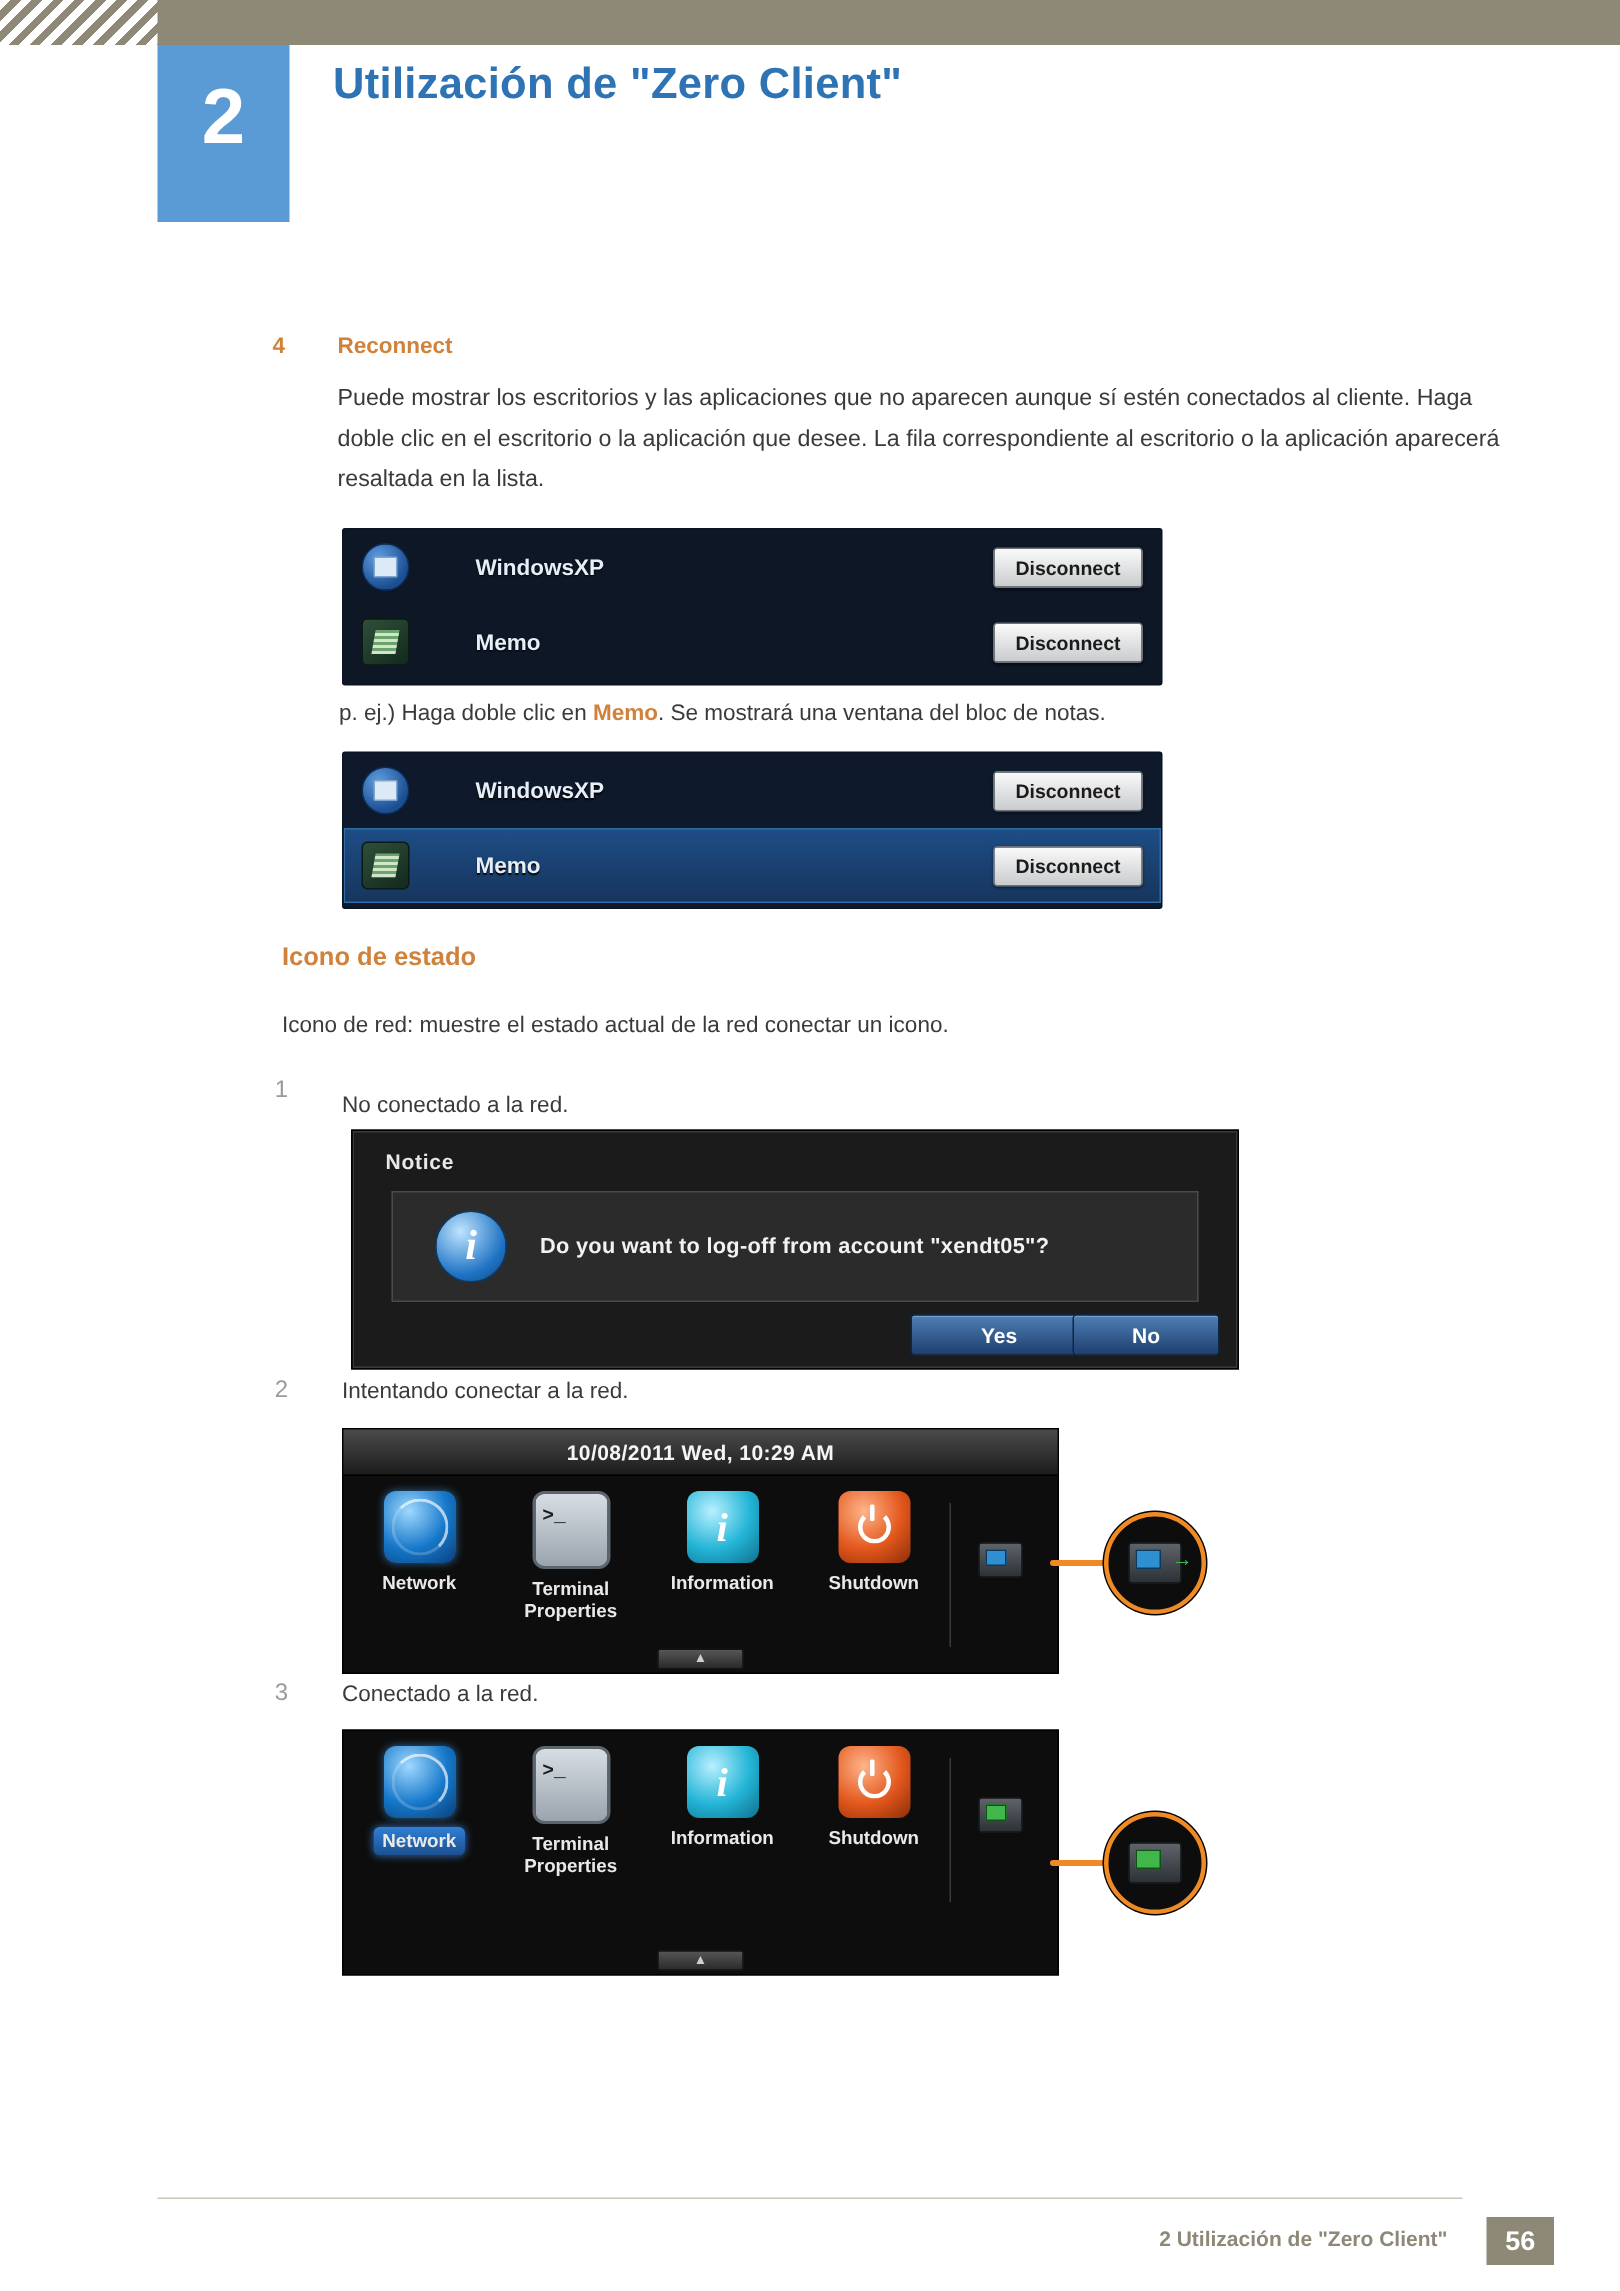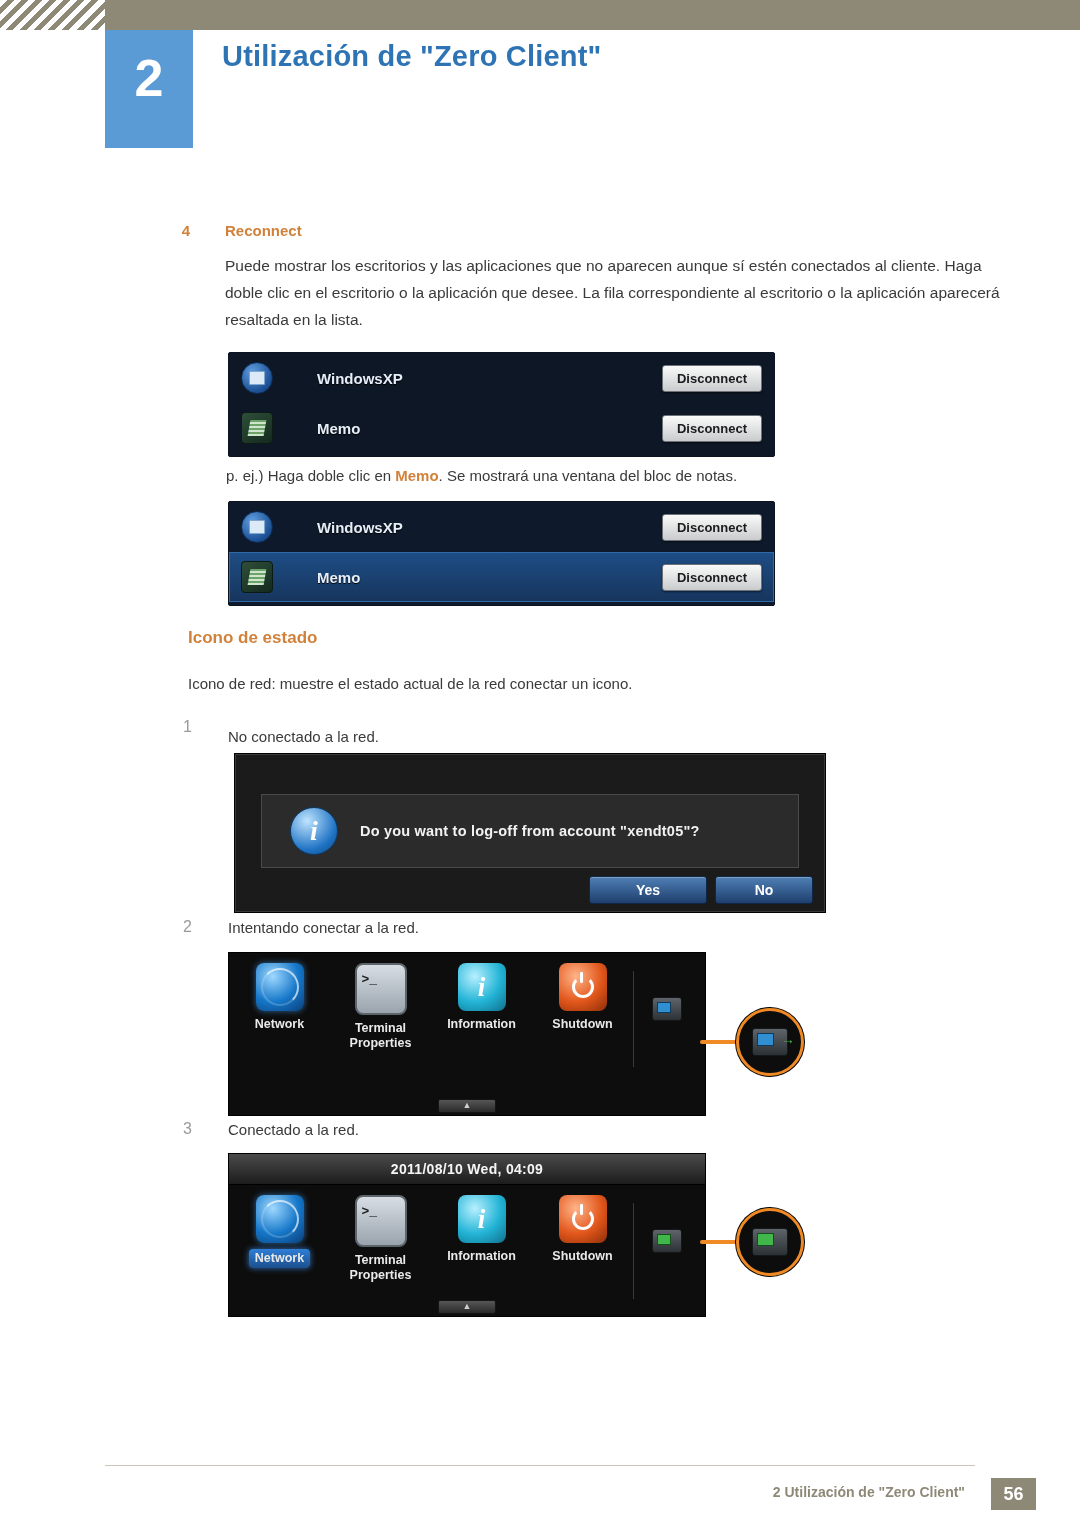--- a/index.html
+++ b/index.html
@@ -316,32 +316,34 @@
   </div>
 </div>
 
 <div class="section-title" style="left:188px;top:628px;">Icono de estado</div>
 <div class="para-small" style="left:188px;top:671px;">Icono de red: muestre el estado actual de la red conectar un icono.</div>
 
 <div class="step-num grey" style="left:172px;top:718px;">1</div>
 <div class="list-text" style="left:228px;top:728px;">No conectado a la red.</div>
 
 <div class="shot notice-box" style="left:234px;top:753px;width:592px;height:160px;">
+  <div class="notice-title">Notice</div>
   <div class="notice-inner">
     <div class="info-ic">i</div>
     <div class="notice-msg">Do you want to log-off from account "xendt05"?</div>
   </div>
-  <div class="btn-blue" style="position:absolute;left:354px;top:122px;width:116px;height:26px;">Yes</div>
+  <div class="btn-blue" style="position:absolute;left:372px;top:122px;width:116px;height:26px;">Yes</div>
   <div class="btn-blue" style="position:absolute;left:480px;top:122px;width:96px;height:26px;">No</div>
 </div>
 
 <div class="step-num grey" style="left:172px;top:918px;">2</div>
 <div class="list-text" style="left:228px;top:919px;">Intentando conectar a la red.</div>
 
 <div class="shot launcher" style="left:228px;top:952px;width:478px;height:164px;">
+  <div class="launcher-bar">10/08/2011 Wed, 10:29 AM</div>
   <div class="launcher-icons">
     <div class="lic">
       <div class="glyph g-net">
           <i></i>
         </div>
       <div class="lbl">Network</div>
     </div>
     <div class="lic">
       <div class="glyph g-term"></div>
       <div class="lbl">
@@ -367,21 +369,20 @@
 <div class="conn-line" style="left:700px;top:1040px;width:52px;"></div>
 <div class="callout" style="left:736px;top:1008px;">
   <div class="tray-ic"></div>
   <div class="arrow-mark">→</div>
 </div>
 
 <div class="step-num grey" style="left:172px;top:1120px;">3</div>
 <div class="list-text" style="left:228px;top:1121px;">Conectado a la red.</div>
 
 <div class="shot launcher" style="left:228px;top:1153px;width:478px;height:164px;">
-  <div class="launcher-bar">2011/08/10 Wed, 04:09</div>
   <div class="launcher-icons">
     <div class="lic sel">
       <div class="glyph g-net">
           <i></i>
         </div>
       <div class="lbl">Network</div>
     </div>
     <div class="lic">
       <div class="glyph g-term"></div>
       <div class="lbl">

